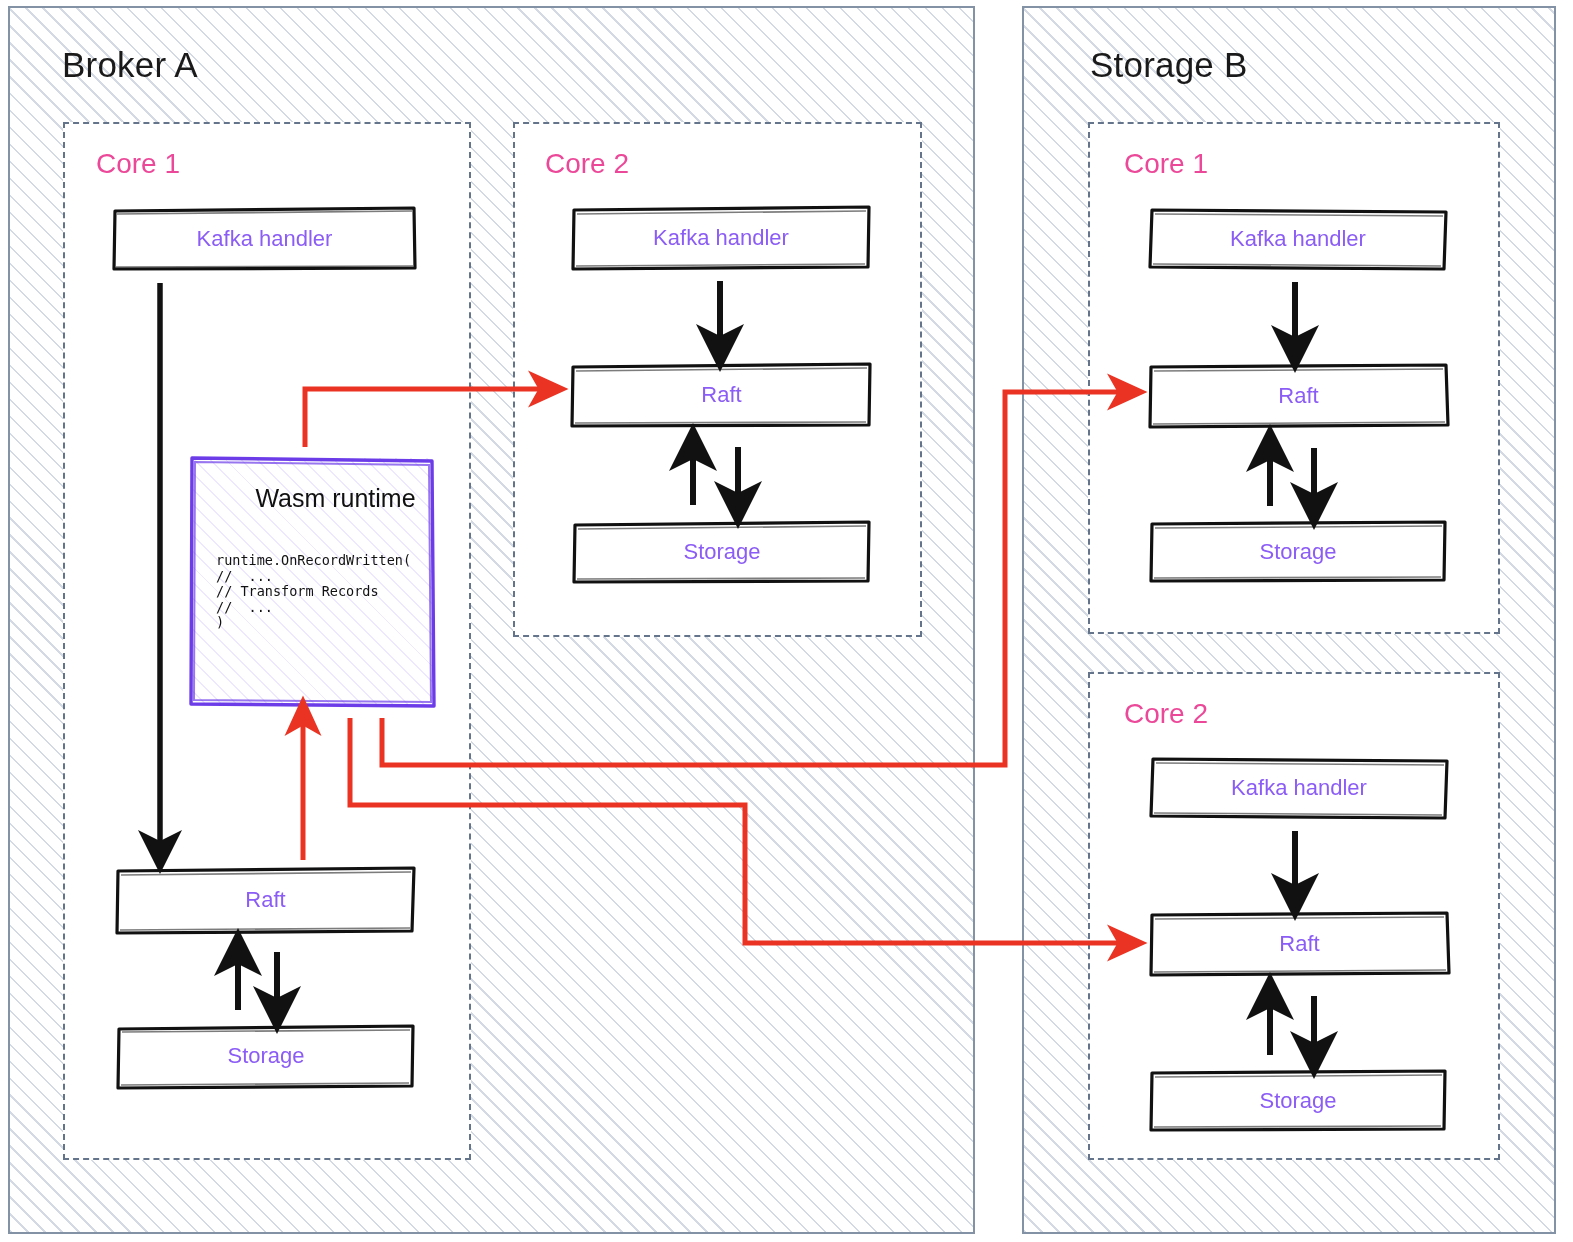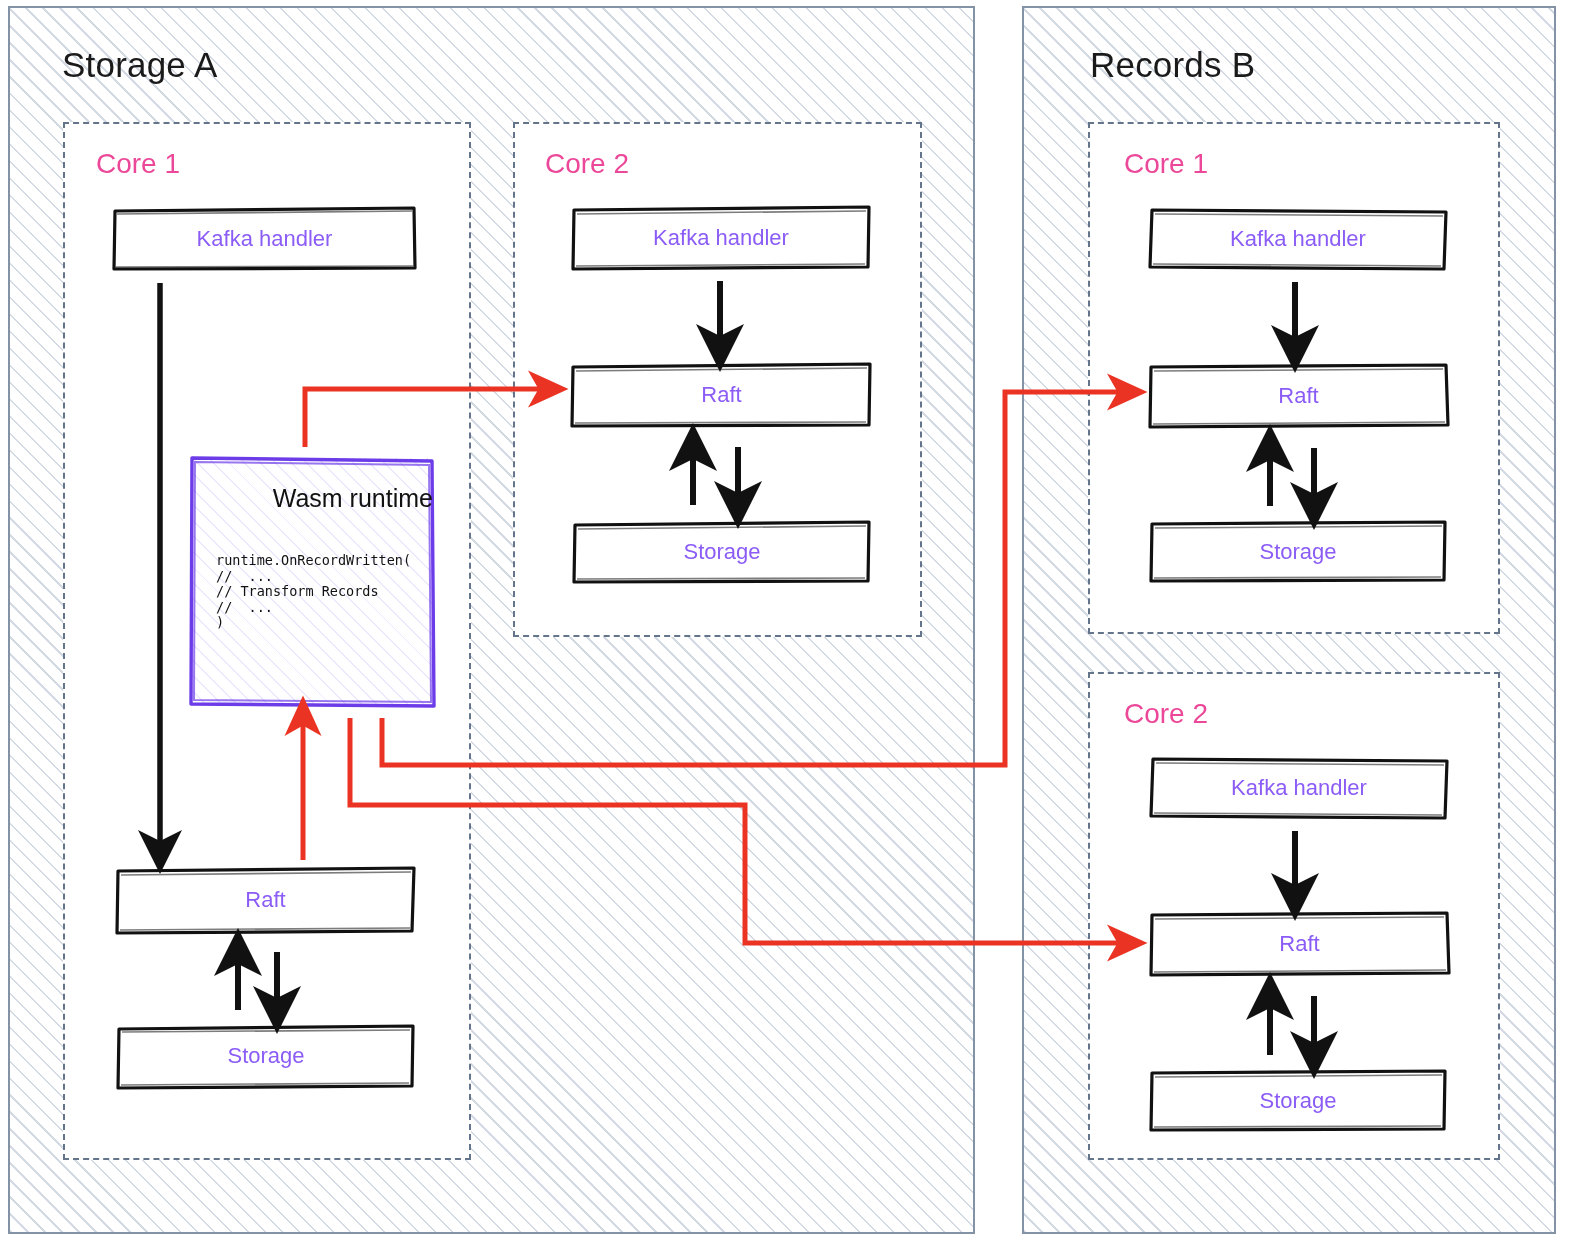--- a/index.html
+++ b/index.html
@@ -34,37 +34,37 @@
 
   
   .wasm{position:absolute;
         background-color:#ffffff;
         background-image:repeating-linear-gradient(45deg,
               rgba(124,77,255,0.13) 0px,
               rgba(124,77,255,0.13) 1.4px,
               rgba(255,255,255,0) 1.4px,
               rgba(255,255,255,0) 11px);}
   .wasm svg{position:absolute;left:-6px;top:-6px;overflow:visible;}
-  .wasm-title{position:absolute;left:0;top:26px;width:100%;text-align:right;
-              font-size:25px;color:#111;}
+  .wasm-title{position:absolute;left:0;top:26px;width:100%;text-align:center;
+              font-size:25px;color:#111;padding-left:24px;}
   .wasm-code{position:absolute;left:26px;top:95px;
              font-family:"DejaVu Sans Mono","Liberation Mono",monospace;
              font-size:13.5px;line-height:15.5px;color:#111;white-space:pre;}
 
   
   #wires{position:absolute;left:0;top:0;width:1573px;height:1242px;
          pointer-events:none;overflow:visible;}
 </style>
 </head>
 <body>
 
 <div id="stage">
 
   <div class="broker" style="left:8px;top:6px;width:967px;height:1228px;"></div>
-  <div class="broker-title" style="left:62px;top:45px;">Storage A</div>
+  <div class="broker-title" style="left:62px;top:45px;">Broker A</div>
 
   <div class="core" style="left:63px;top:122px;width:408px;height:1038px;"></div>
   <div class="core-title" style="left:96px;top:148px;">Core 1</div>
 
   <div class="node" style="left:112px;top:206px;width:305px;height:65px;">
     <svg width="305" height="65" viewBox="0 0 305 65">
       <path d="M3,5 L302,2 L303,62 L2,63 Z" fill="#fff" stroke="#111" stroke-width="3.2" stroke-linejoin="round"></path>
       <path d="M5,8 L300,5 M301,60 L4,61" fill="none" stroke="#111" stroke-width="1.6" opacity="0.55"></path>
     </svg>
     <div class="node-label">Kafka handler</div>
@@ -120,21 +120,21 @@
 
   <div class="node" style="left:572px;top:519px;width:300px;height:66px;">
     <svg width="300" height="66" viewBox="0 0 300 66">
       <path d="M3,6 L297,3 L296,62 L2,63 Z" fill="#fff" stroke="#111" stroke-width="3.2" stroke-linejoin="round"></path>
       <path d="M6,10 L294,7 M293,59 L5,60" fill="none" stroke="#111" stroke-width="1.6" opacity="0.55"></path>
     </svg>
     <div class="node-label">Storage</div>
   </div>
 
   <div class="broker" style="left:1022px;top:6px;width:534px;height:1228px;"></div>
-  <div class="broker-title" style="left:1090px;top:45px;">Records B</div>
+  <div class="broker-title" style="left:1090px;top:45px;">Storage B</div>
 
   <div class="core" style="left:1088px;top:122px;width:412px;height:512px;"></div>
   <div class="core-title" style="left:1124px;top:148px;">Core 1</div>
 
   <div class="node" style="left:1147px;top:206px;width:302px;height:66px;">
     <svg width="302" height="66" viewBox="0 0 302 66">
       <path d="M5,4 L299,6 L297,63 L3,61 Z" fill="#fff" stroke="#111" stroke-width="3.2" stroke-linejoin="round"></path>
       <path d="M8,8 L296,10 M294,60 L6,58" fill="none" stroke="#111" stroke-width="1.6" opacity="0.55"></path>
     </svg>
     <div class="node-label">Kafka handler</div>

